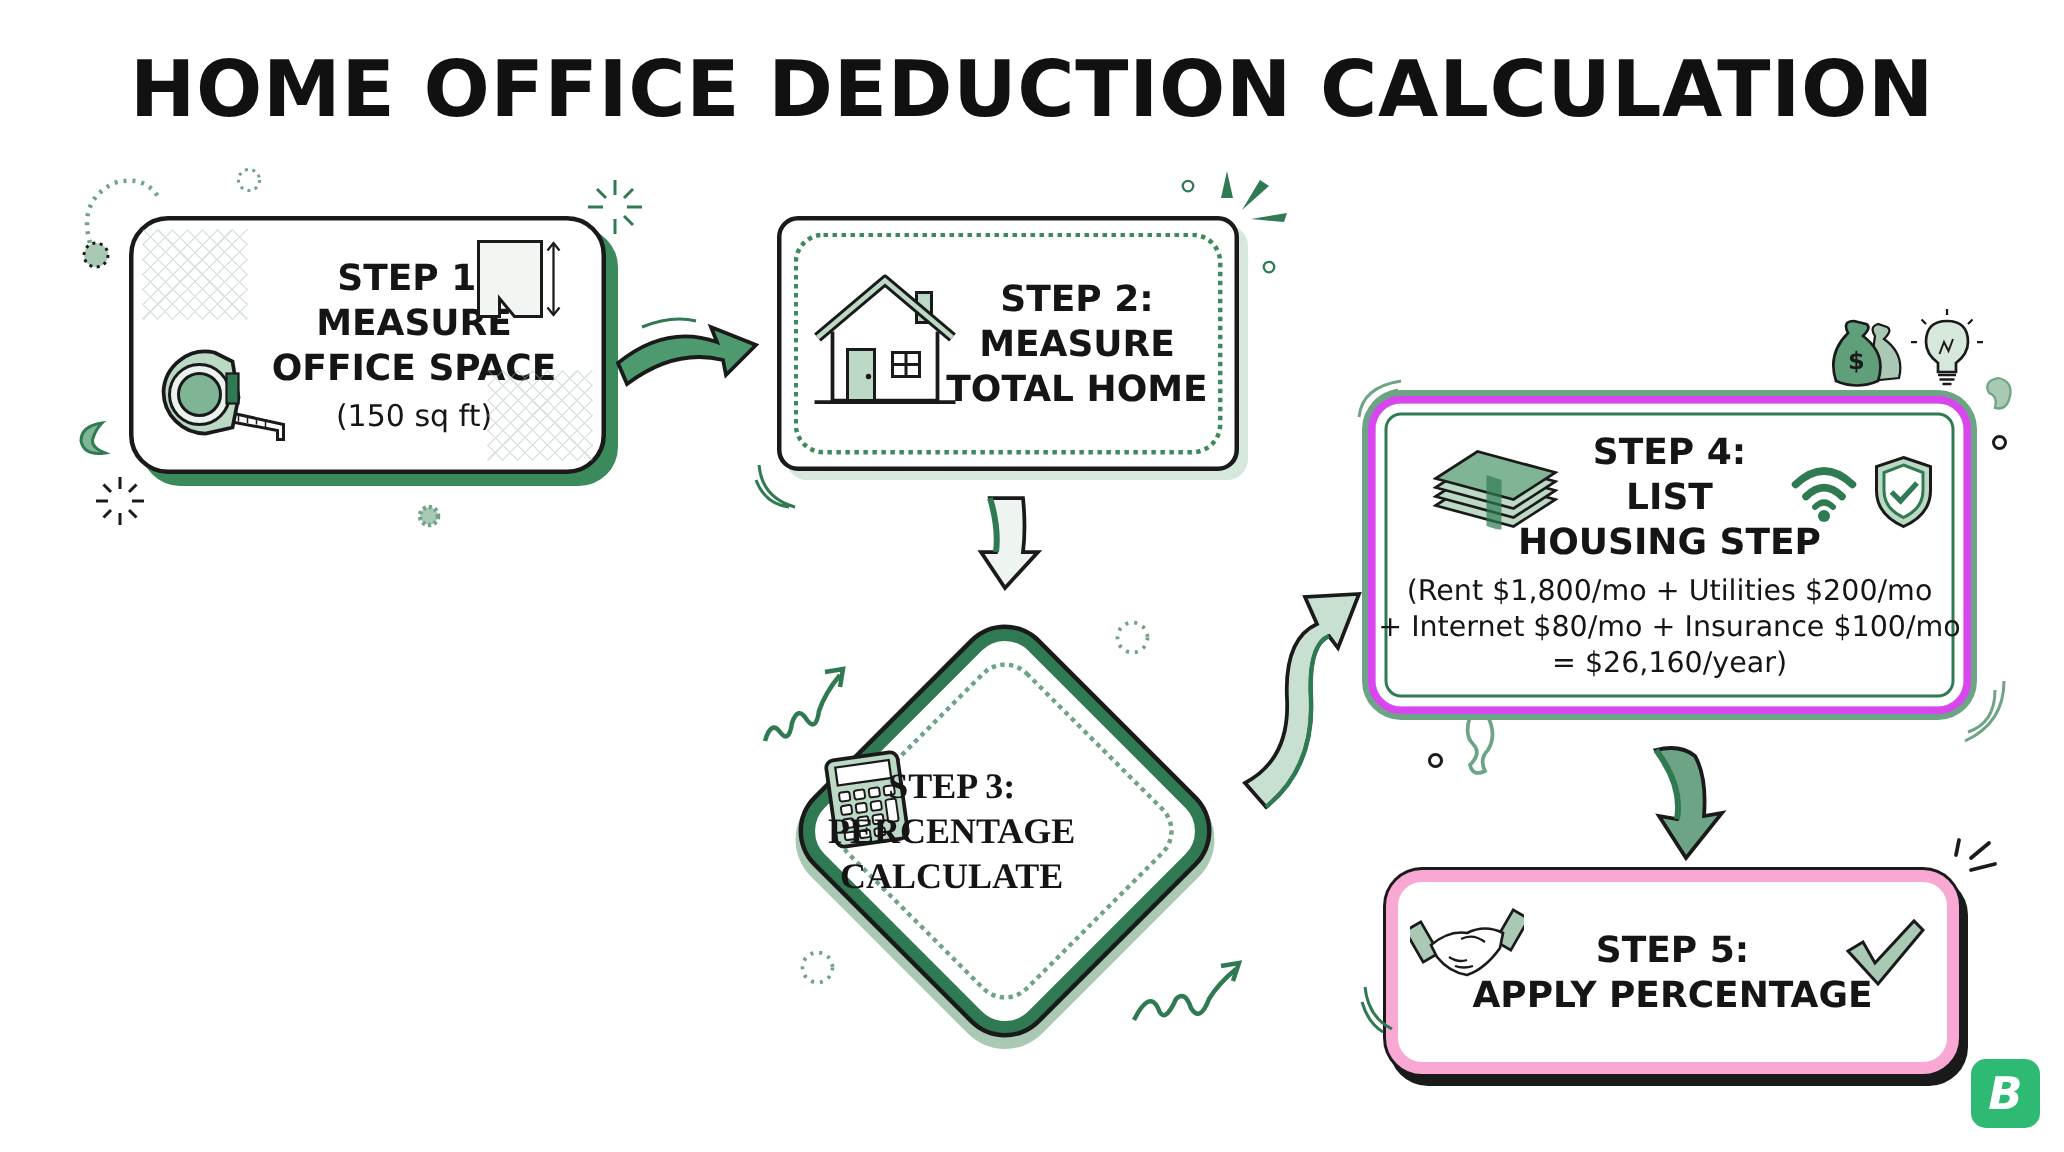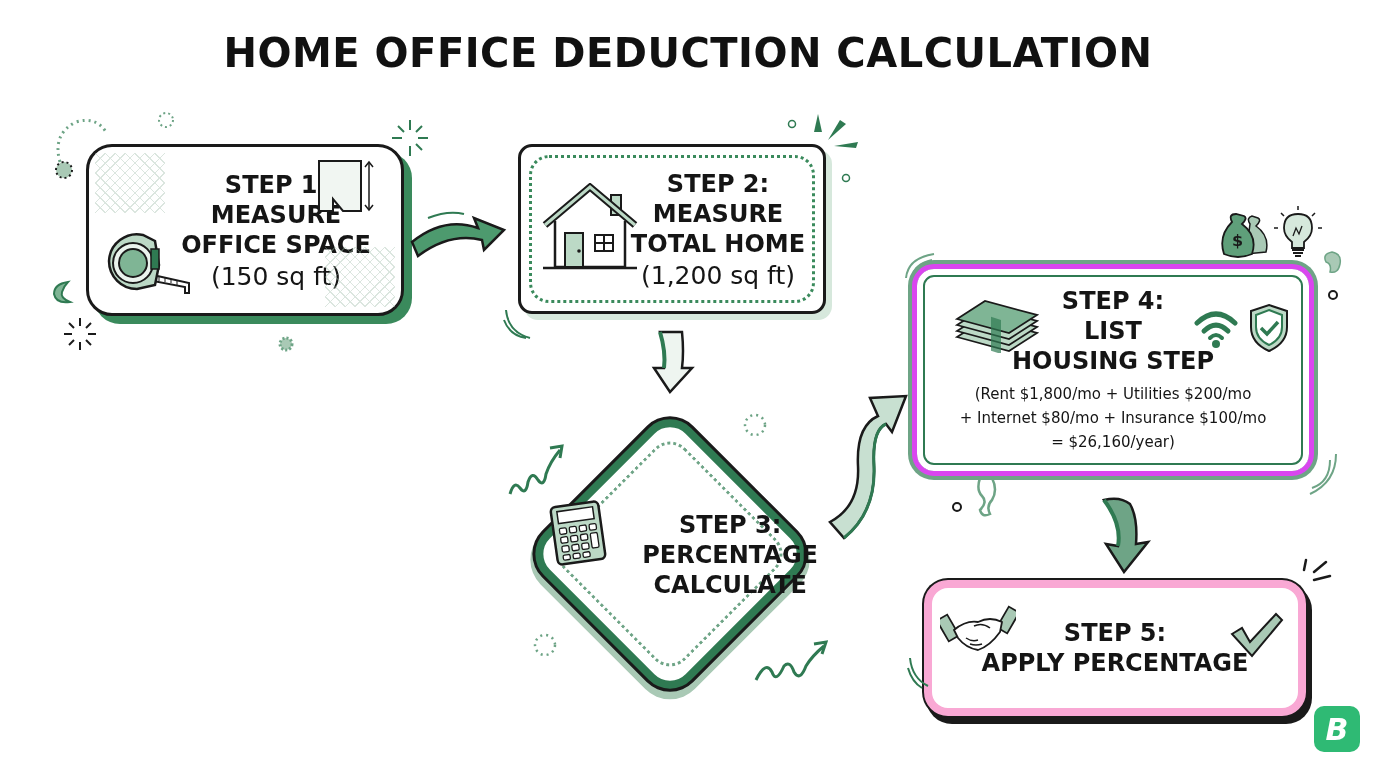--- a/index.html
+++ b/index.html
@@ -1,31 +1,31 @@
 <!DOCTYPE html>
 <html><head>
 <meta charset="utf-8">
 <style>
   * { box-sizing: border-box; margin: 0; padding: 0; }
   html, body { width: 1376px; height: 768px; background: #ffffff; overflow: hidden; }
   body { position: relative; font-family: "DejaVu Sans", sans-serif; color: #111111; }
 
   .title {
     position: absolute; left: 0; top: 30px; width: 1376px; text-align: center;
-    font-family: "DejaVu Sans", sans-serif; font-weight: bold; font-size: 40px;
+    font-family: "DejaVu Sans", sans-serif; font-weight: bold; font-size: 52px;
     letter-spacing: 0.5px; color: #111;
   }
 
   .box {
     position: absolute; background: #fff; border: 3px solid #1a1a1a;
     display: flex; flex-direction: column; align-items: center; justify-content: center;
     text-align: center; font-family: "DejaVu Sans", sans-serif;
   }
   .step-title { font-size: 24px; line-height: 30px; font-weight: 600; color: #151515; }
-  .step-sub { font-size: 25px; line-height: 26px; color: #151515; margin-top: 4px; }
+  .step-sub { font-size: 20px; line-height: 26px; color: #151515; margin-top: 4px; }
 
   
   #step1 { left: 86px; top: 144px; width: 318px; height: 172px; border-radius: 26px;
     box-shadow: 8px 8px 0 #3a8a5c; padding-left: 26px; }
   #step1 .hatch1, #step1 .hatch2 { position: absolute; width: 70px; height: 60px; opacity: .35;
     background-image: repeating-linear-gradient(45deg, #9bb8a6 0 1px, transparent 1px 7px),
                       repeating-linear-gradient(-45deg, #9bb8a6 0 1px, transparent 1px 7px); }
   #step1 .hatch1 { left: 6px; top: 6px; }
   #step1 .hatch2 { right: 6px; bottom: 6px; }
   #step1 .content { margin-left: 36px; }
@@ -36,27 +36,27 @@
   #step2::before { content:""; position:absolute; inset:8px; border:3px dotted #3a8a5c; border-radius:20px; }
   #step2 .content { margin-left: 92px; }
 
   
   #step3-wrap { position: absolute; left: 522px; top: 410px; width: 296px; height: 290px; }
   #step3-diamond { position: absolute; left: 44px; top: 40px; width: 208px; height: 208px;
     transform: rotate(45deg); border: 8px solid #2f7a52; border-radius: 30px; background: #fff;
     box-shadow: 0 0 0 3px #1a1a1a, 4px 4px 0 5px #a9c9b5; }
   #step3-diamond::before { content:""; position:absolute; inset:10px; border:3px dotted #6ea486; border-radius:22px; }
   #step3-text { position: absolute; left: 0; top: 0; width: 296px; height: 290px;
-    display:flex; flex-direction:column; align-items:flex-end; justify-content:center; text-align:center; }
+    display:flex; flex-direction:column; align-items:flex-start; justify-content:center; text-align:center;font-family:Liberation Serif, serif; }
   #step3-text .content { margin-top: 0px; }
 
   
   #step4 { left: 912px; top: 264px; width: 402px; height: 212px; border-radius: 22px;
     border: 5px solid #d946ef; box-shadow: inset 0 0 0 6px #fff, inset 0 0 0 8px #2f7a52, 0 0 0 4px #6ea486; }
-  #step4 .step-sub { font-size: 15px; line-height: 24px; margin-top: 6px; }
+  #step4 .step-sub { font-size: 19px; line-height: 24px; margin-top: 6px; }
 
   
   #step5 { left: 924px; top: 580px; width: 382px; height: 136px; border-radius: 24px;
     border: 8px solid #f9a8d4; box-shadow: 0 0 0 2px #1a1a1a, 4px 6px 0 2px #1a1a1a; }
   #step5 .step-sub { font-size: 18px; margin-top: 8px; }
 
   .icon { position: absolute; }
   .logo { position: absolute; left: 1314px; top: 706px; width: 46px; height: 46px; border-radius: 10px;
     background: #2fba74; color: #fff; font-family: "DejaVu Sans", sans-serif; font-weight: bold; font-style: italic;
     font-size: 30px; display: flex; align-items: center; justify-content: center; }
@@ -109,21 +109,20 @@
     <circle cx="38" cy="68" r="1.8" fill="#1a1a1a"></circle>
     <rect x="54" y="52" width="18" height="16" fill="#fff" stroke="#1a1a1a" stroke-width="2"></rect>
     <line x1="63" y1="52" x2="63" y2="68" stroke="#1a1a1a" stroke-width="2"></line>
     <line x1="54" y1="60" x2="72" y2="60" stroke="#1a1a1a" stroke-width="2"></line>
     <line x1="2" y1="85" x2="96" y2="85" stroke="#1a1a1a" stroke-width="2.5"></line>
   </svg>
   <div class="content">
     <div class="step-title">STEP 2:</div>
     <div class="step-title">MEASURE</div>
     <div class="step-title">TOTAL HOME</div>
-    <div class="step-sub">(1,200 sq ft)</div>
   </div>
 </div>
 
 <svg class="deco" style="left:648px;top:328px" width="50" height="66" viewBox="0 0 50 66">
   <path d="M12 4 L34 4 Q36 24 34 40 L44 40 L22 64 L6 40 L16 40 Q18 24 12 4 Z" fill="#eef5f0" stroke="#1a1a1a" stroke-width="2.5"></path>
   <path d="M12 4 Q18 24 16 40" fill="none" stroke="#2f7a52" stroke-width="4"></path>
 </svg>
 
 <div id="step3-wrap">
   <div id="step3-diamond"></div>

